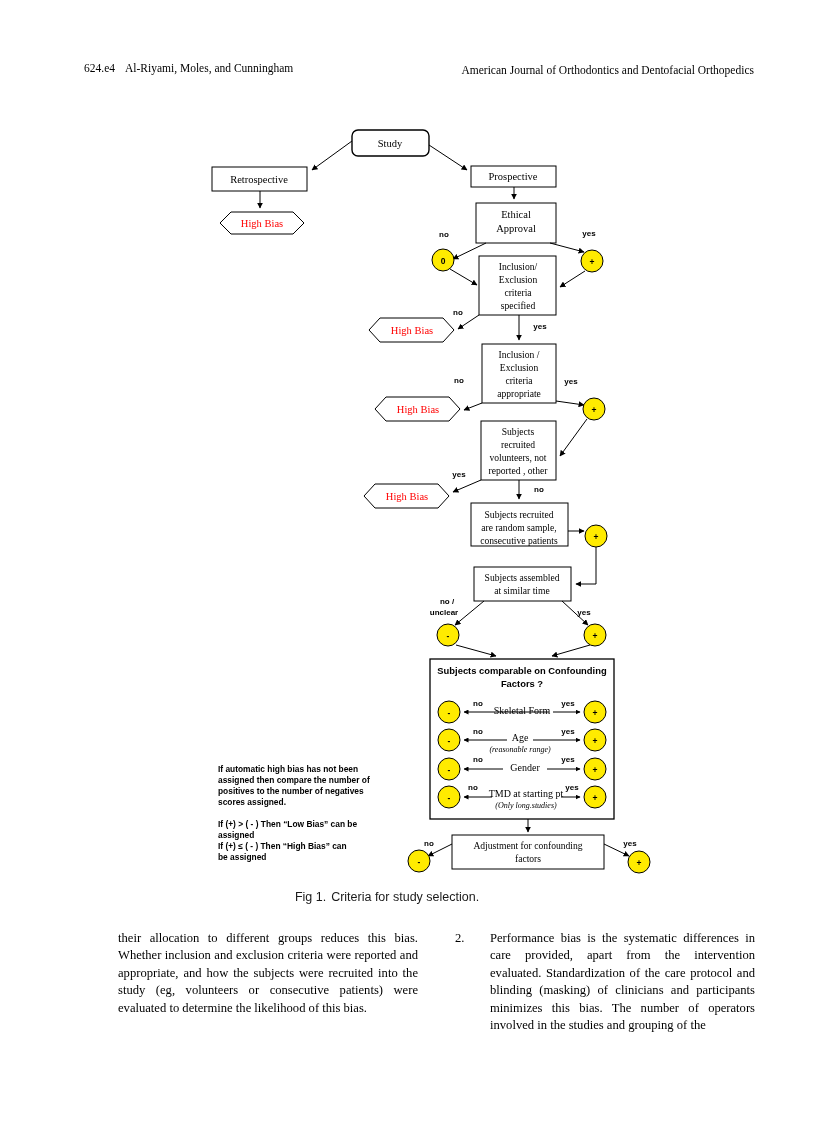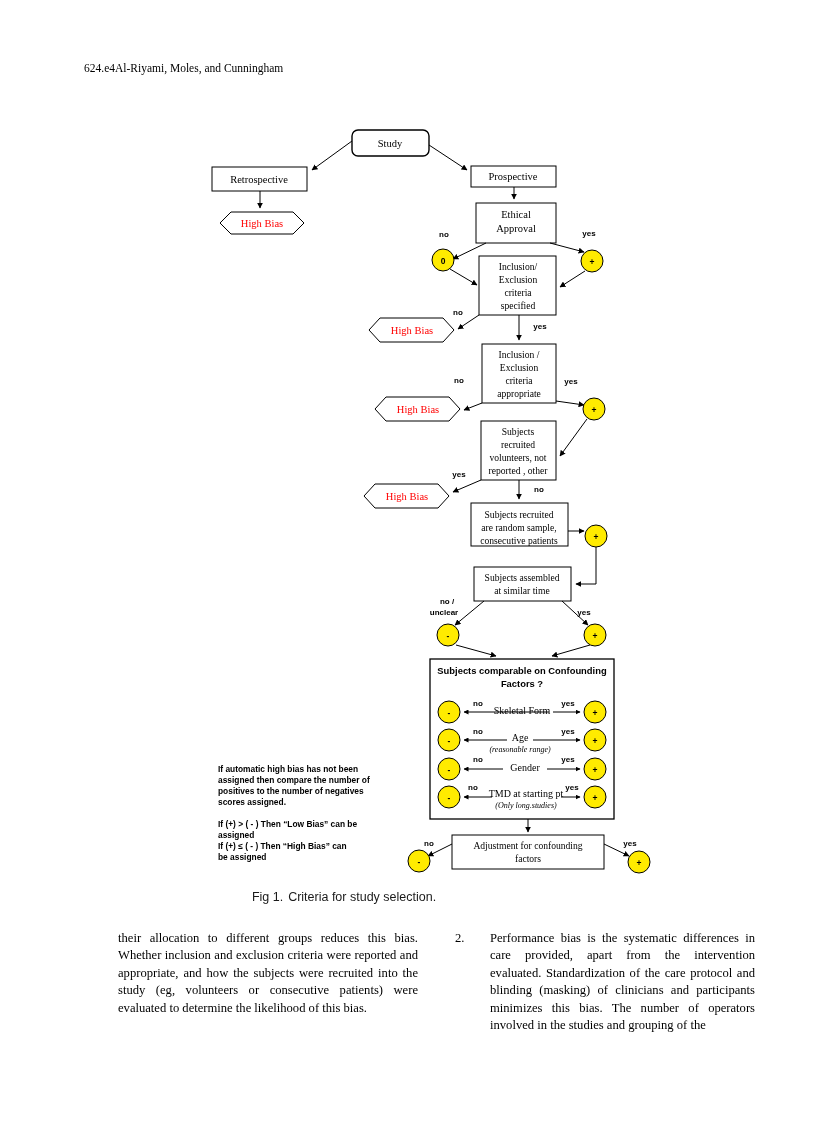--- a/index.html
+++ b/index.html
@@ -24,21 +24,21 @@
 
   
   .runhead-left {
     position: absolute;
     left: 84px;
     top: 62px;
     font-size: 11.5px;
     font-family: "Liberation Serif", serif;
     white-space: nowrap;
   }
-  .runhead-left .folio { }
+  .runhead-left .folio { margin-right: 10px; }
   .runhead-right {
     position: absolute;
     right: 84px;
     top: 62px;
     text-align: right;
     font-size: 11.5px;
     line-height: 16px;
     font-family: "Liberation Serif", serif;
     white-space: nowrap;
   }
@@ -56,20 +56,21 @@
 
   .fig-caption {
     position: absolute;
     left: 0;
     top: 890px;
     width: 688px;
     text-align: center;
     font-family: "Liberation Sans", sans-serif;
     font-size: 12.5px;
     color: #1a1a1a;
+    padding-left: 43px;
   }
   .fig-caption .capnum { margin-right: 5px; }
 
   
   .col {
     position: absolute;
     top: 930px;
     width: 300px;
     font-size: 12.6px;
     line-height: 17.4px;
@@ -142,20 +143,21 @@
 </style>
 </head>
 <body>
 
 <div class="page">
 
   <div class="runhead-left">
     <span class="folio">624.e4</span><span>Al-Riyami, Moles, and Cunningham</span>
   </div>
   <div class="runhead-right">
+    <div>American Journal of Orthodontics and Dentofacial Orthopedics</div>
   </div>
 
   <div class="figure">
   <svg width="838" height="900" viewBox="0 0 838 900" xmlns="http://www.w3.org/2000/svg">
     <defs>
       <marker id="arrow" viewBox="0 0 10 10" refX="9" refY="5" markerWidth="6" markerHeight="6" orient="auto-start-reverse">
         <path d="M 0 0 L 10 5 L 0 10 z" fill="#000000"></path>
       </marker>
       <marker id="arrowsm" viewBox="0 0 10 10" refX="9" refY="5" markerWidth="5" markerHeight="5" orient="auto-start-reverse">
         <path d="M 0 0 L 10 5 L 0 10 z" fill="#000000"></path>

